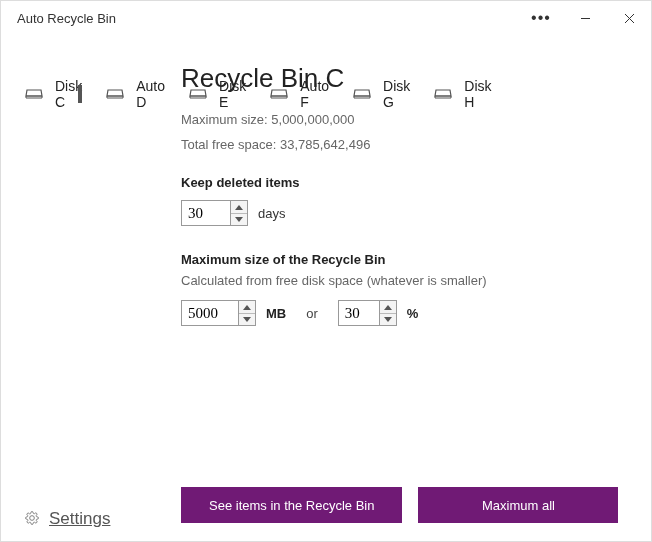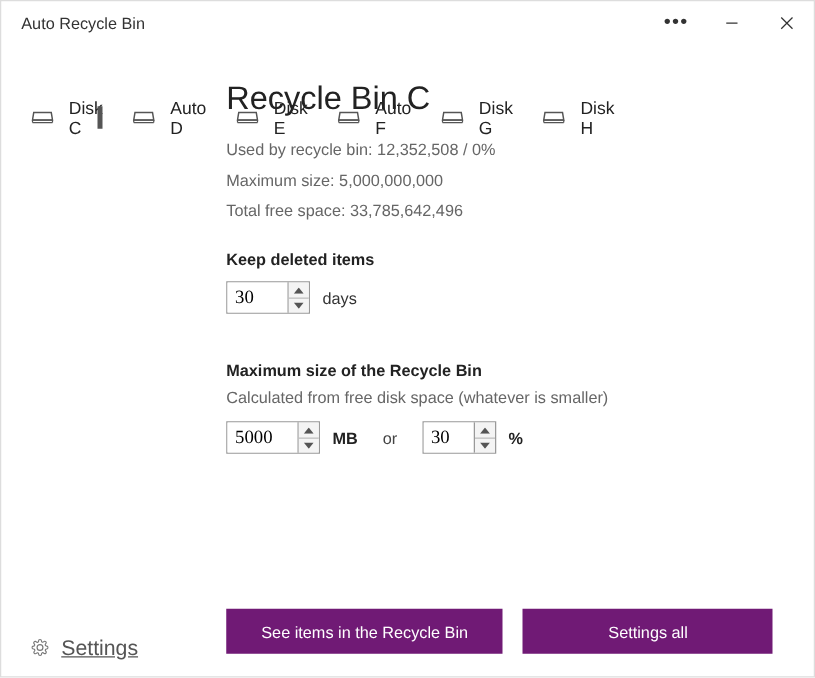--- a/index.html
+++ b/index.html
@@ -144,21 +144,20 @@
       <span><svg width="14" height="14" viewBox="0 0 24 24">
             <path fill="none" stroke="#777" stroke-width="1.6" d="M12 8a4 4 0 100 8 4 4 0 000-8zM19.4 15a1.7 1.7 0 00.3 1.8l.1.1a2 2 0 11-2.8 2.8l-.1-.1a1.7 1.7 0 00-1.8-.3 1.7 1.7 0 00-1 1.5V21a2 2 0 01-4 0v-.1a1.7 1.7 0 00-1-1.5 1.7 1.7 0 00-1.8.3l-.1.1a2 2 0 11-2.8-2.8l.1-.1a1.7 1.7 0 00.3-1.8 1.7 1.7 0 00-1.5-1H3a2 2 0 010-4h.1a1.7 1.7 0 001.5-1 1.7 1.7 0 00-.3-1.8l-.1-.1a2 2 0 112.8-2.8l.1.1a1.7 1.7 0 001.8.3H9a1.7 1.7 0 001-1.5V3a2 2 0 014 0v.1a1.7 1.7 0 001 1.5 1.7 1.7 0 001.8-.3l.1-.1a2 2 0 112.8 2.8l-.1.1a1.7 1.7 0 00-.3 1.8V9a1.7 1.7 0 001.5 1H21a2 2 0 010 4h-.1a1.7 1.7 0 00-1.5 1z"></path>
           </svg></span>
       <a>Settings</a>
     </div>
   </div>
 
   <div class="main">
     <h1 class="page-title">Recycle Bin C</h1>
 
-    <div class="stat-line"><span>Used by recycle bin: </span><span>12,352,508 / 0%</span></div>
     <div class="stat-line"><span>Maximum size: </span><span>5,000,000,000</span></div>
     <div class="stat-line"><span>Total free space: </span><span>33,785,642,496</span></div>
 
     <div class="section-label">Keep deleted items</div>
     <div class="row">
       <div class="spinner">
         <input class="spinner-input" value="30" style="">
         <div class="spinner-btns">
           <div class="spin-btn">
               <svg width="8" height="5">
@@ -168,21 +167,21 @@
           <div class="spin-btn">
               <svg width="8" height="5">
                 <polygon points="0,0 8,0 4,5" fill="#555"></polygon>
               </svg>
             </div>
         </div>
       </div>
       <span class="unit">days</span>
     </div>
 
-    <div class="section-label" style="margin-top:38px">Maximum size of the Recycle Bin</div>
+    <div class="section-label" style="margin-top:26px">Maximum size of the Recycle Bin</div>
     <div class="section-sub">Calculated from free disk space (whatever is smaller)</div>
     <div class="row">
       <div class="spinner">
         <input class="spinner-input" style="width: 56px;" value="5000">
         <div class="spinner-btns">
           <div class="spin-btn">
               <svg width="8" height="5">
                 <polygon points="4,0 8,5 0,5" fill="#555"></polygon>
               </svg>
             </div>
@@ -208,16 +207,16 @@
                 <polygon points="0,0 8,0 4,5" fill="#555"></polygon>
               </svg>
             </div>
         </div>
       </div>
       <span class="unit-bold">%</span>
     </div>
 
     <div class="footer-buttons">
       <button class="big-btn">See items in the Recycle Bin</button>
-      <button class="big-btn">Settings all</button>
+      <button class="big-btn">Maximum all</button>
     </div>
   </div>
 </div>
 
 </body></html>

